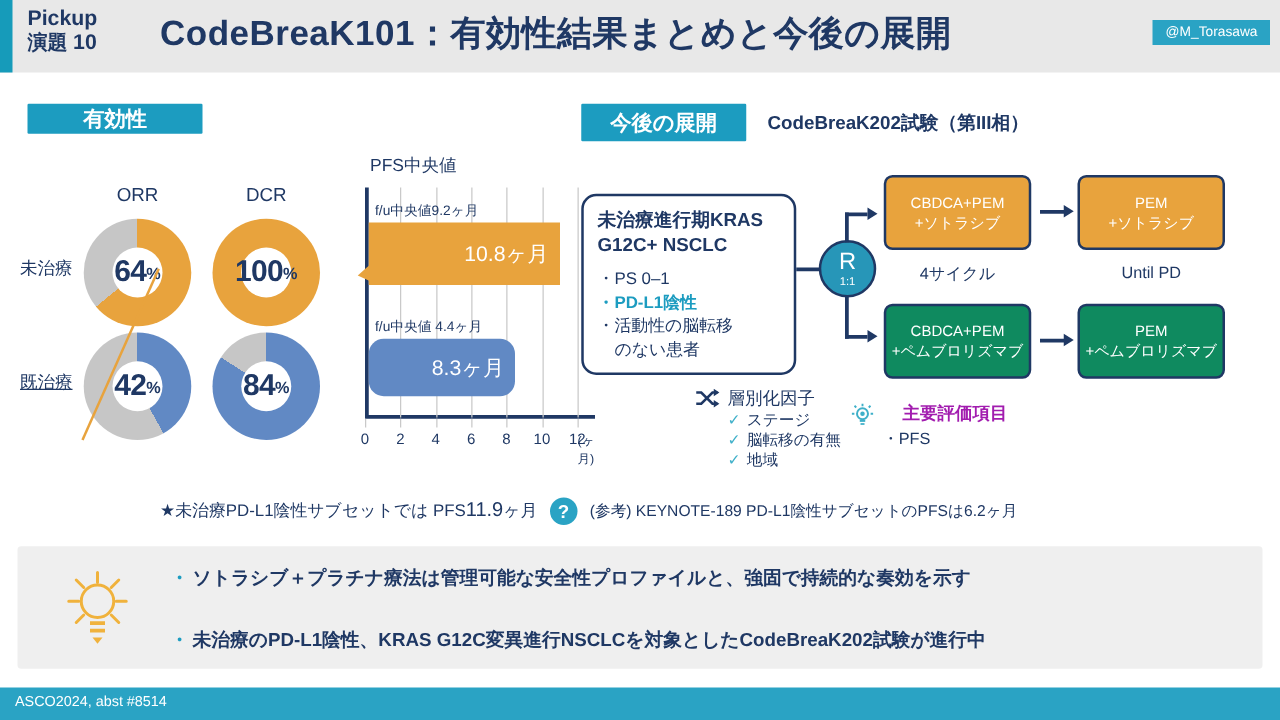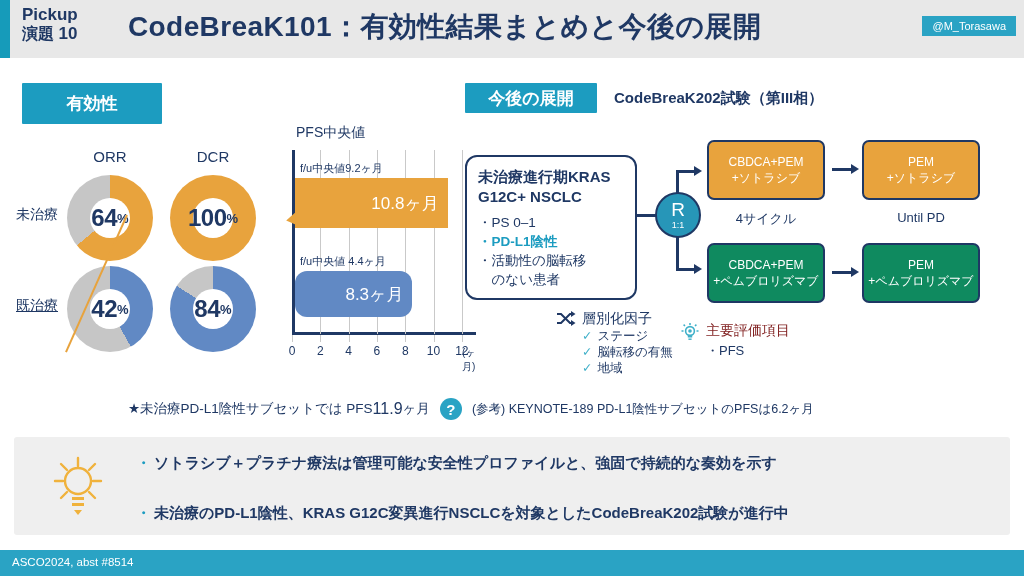--- a/index.html
+++ b/index.html
@@ -15,21 +15,21 @@
   .pickup{position:absolute;left:22px;top:5px;width:92px;color:#1F3864;font-weight:bold;line-height:1.12;}
   .pickup .l1{font-size:17px;}
   .pickup .l2{font-size:16px;}
   .pickup .l2 .num{font-size:17px;}
   .header-title{position:absolute;left:128px;top:8px;font-size:28px;font-weight:bold;color:#1F3864;letter-spacing:.4px;}
   .handle{position:absolute;right:8px;top:16px;background:#2AA3C4;color:#fff;font-size:11px;padding:4px 10px;border-radius:0;}
 
   
   .badge{position:absolute;background:#1C9CC0;color:#fff;font-size:17px;font-weight:bold;
          display:flex;align-items:center;justify-content:center;border-radius:1px;}
-  #badge-efficacy{left:22px;top:83px;width:140px;height:41px;}
+  #badge-efficacy{left:22px;top:83px;width:140px;height:24px;}
   #badge-future{left:465px;top:83px;width:132px;height:30px;}
   .trial-name{position:absolute;left:614px;top:89px;font-size:15px;font-weight:bold;color:#1F3864;}
 
   
   .col-head{position:absolute;font-size:15px;color:#1F3864;text-align:center;width:80px;}
   #orr-head{left:70px;top:148px;}
   #dcr-head{left:173px;top:148px;}
   .row-label{position:absolute;font-size:14px;color:#1F3864;width:62px;text-align:left;}
   #row-naive{left:16px;top:206px;}
   #row-treated{left:16px;top:297px;text-decoration:underline;}
@@ -92,21 +92,21 @@
   .conn-arrow{position:absolute;width:0;height:0;border-top:5px solid transparent;
               border-bottom:5px solid transparent;border-left:8px solid #1F3864;}
 
   
   .strat{position:absolute;left:556px;top:310px;}
   .strat-title{font-size:14px;color:#1F3864;margin-left:26px;}
   .strat-item{font-size:12.5px;color:#1F3864;margin-left:26px;line-height:1.28;}
   .strat-item .ck{color:#3FB0C9;margin-right:5px;}
   .shuffle-icon{position:absolute;left:0;top:1px;}
   .endpoint{position:absolute;left:680px;top:322px;}
-  .ep-title{font-size:14px;font-weight:normal;color:#7f1d1d;margin-left:26px;}
+  .ep-title{font-size:14px;font-weight:bold;color:#a21caf;margin-left:42px;}
   .ep-item{font-size:13px;color:#1F3864;margin-left:26px;margin-top:2px;}
   .bulb-small{position:absolute;left:0;top:0;}
 
   
   .footnote{position:absolute;left:128px;top:398px;font-size:13.5px;color:#1F3864;
             display:flex;align-items:center;}
   .footnote .num{font-size:16px;}
   .qicon{width:22px;height:22px;border-radius:50%;background:#2AA3C4;color:#fff;font-size:15px;
          font-weight:bold;display:flex;align-items:center;justify-content:center;margin:0 10px;}
   .footnote .ref{font-size:12.5px;}

